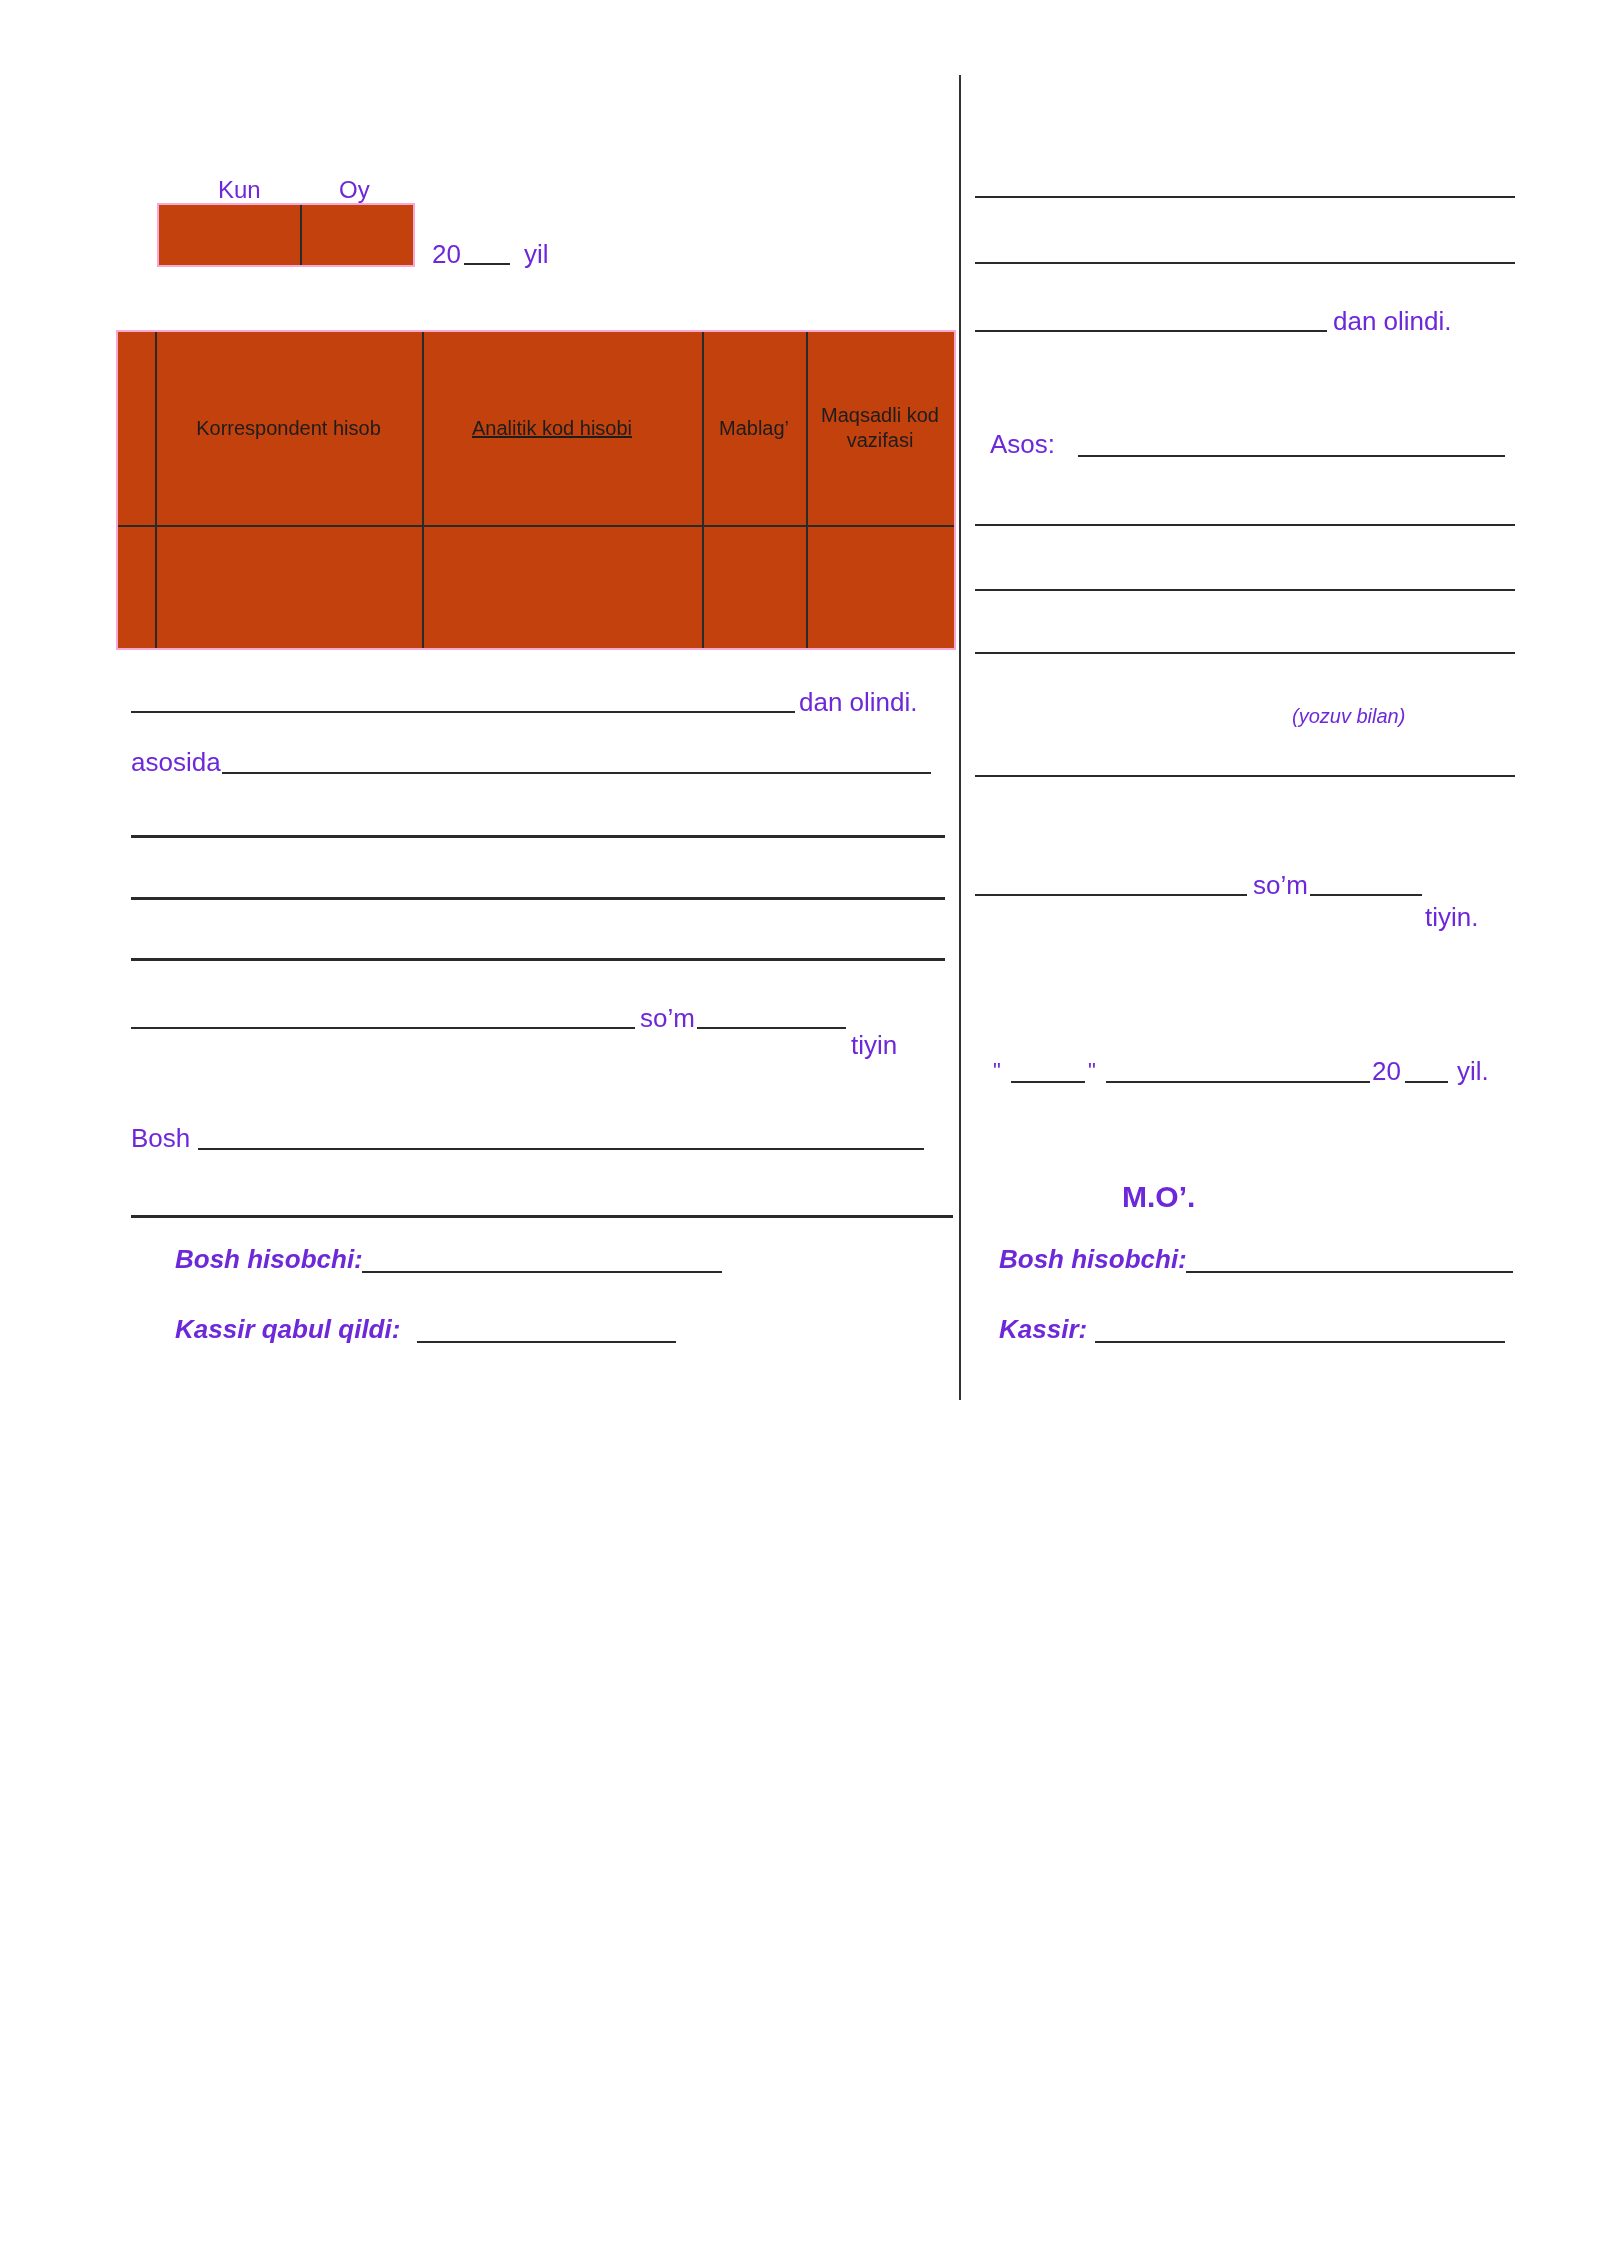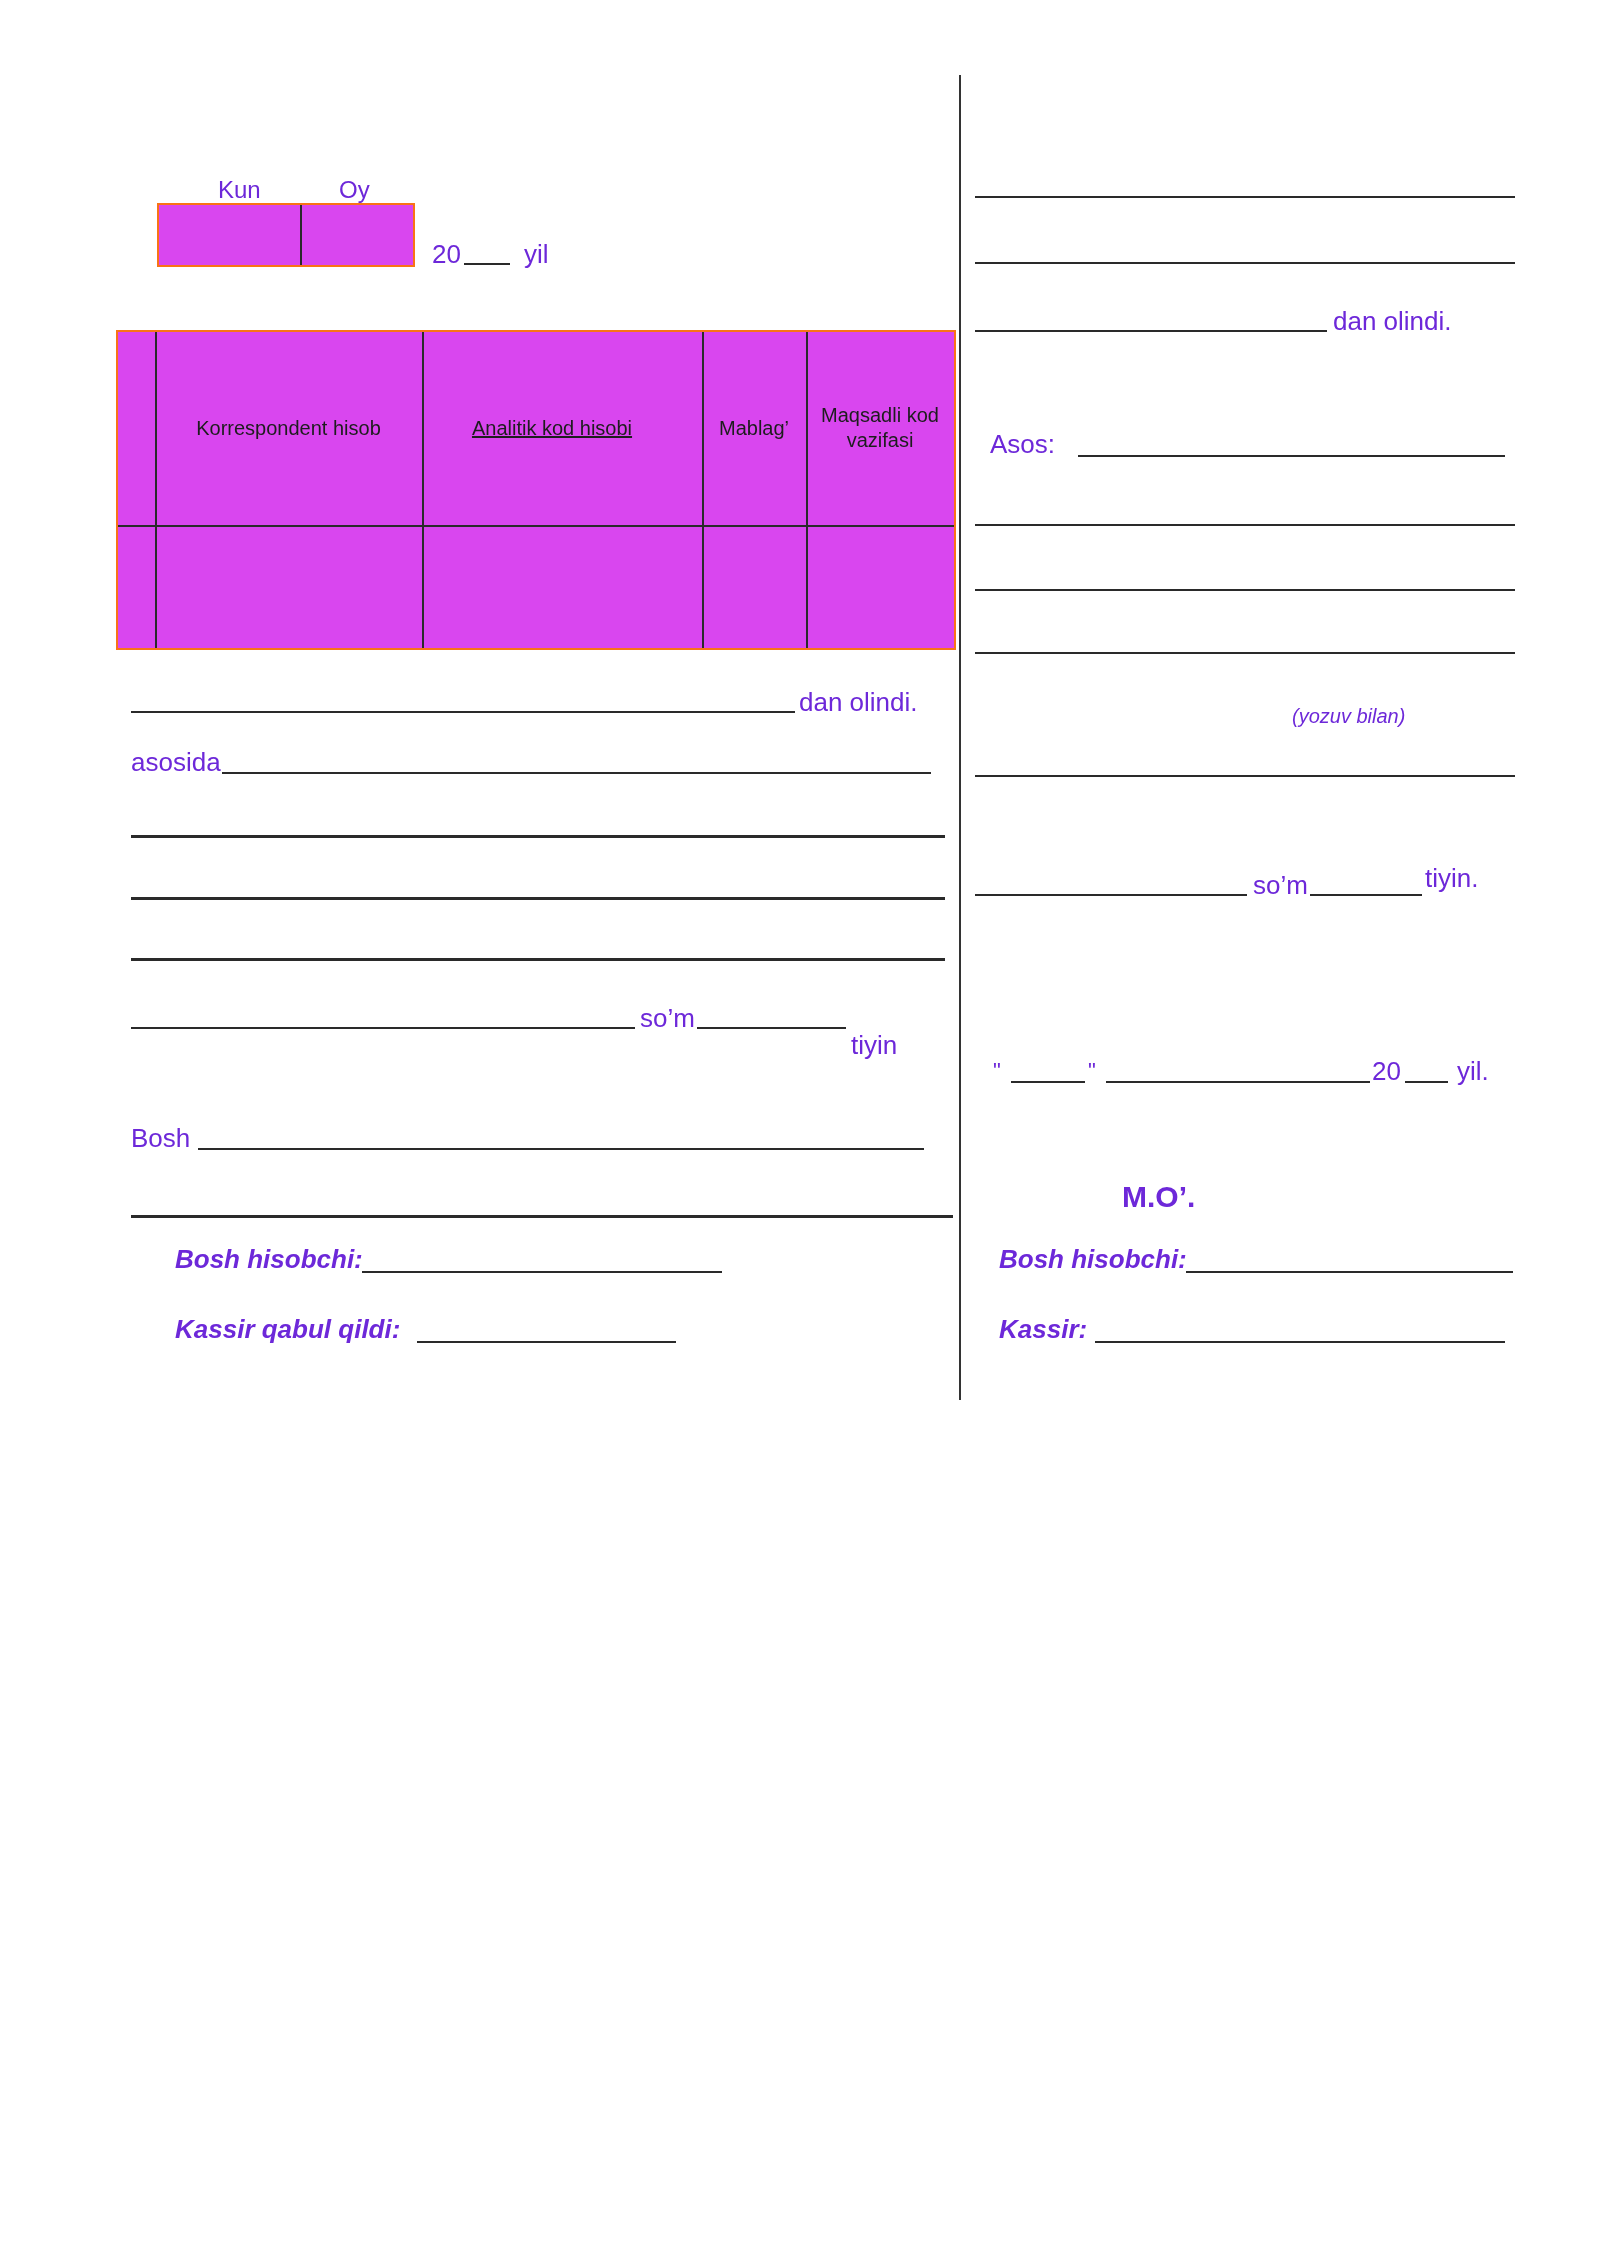--- a/index.html
+++ b/index.html
@@ -10,21 +10,21 @@
   .t{position:absolute;white-space:nowrap;font-size:26px;line-height:1;color:#6d28d9;}
   .t24{font-size:24px;}
   .t22{font-size:22px;}
   .hdr{position:absolute;font-size:20px;line-height:1.25;color:#1d1d1d;text-align:center;}
   .bi{font-weight:bold;font-style:italic;font-size:26px;}
   .b{font-weight:bold;font-size:30px;}
   .i{font-style:italic;font-size:20px;}
   .ln{position:absolute;height:2px;background:#2a2a2a;}
   .ln3{height:3px;}
   .vln{position:absolute;width:2px;background:#2a2a2a;}
-  .box{position:absolute;border:2px solid #f97316;background:#d946ef;}
+  .box{position:absolute;border:2px solid #f9a8d4;background:#c2410c;}
 </style>
 </head>
 <body>
 
 <div class="page">
 
   <span class="t t24" style="left:218px;top:178px;">Kun</span>
   <span class="t t24" style="left:339px;top:178px;">Oy</span>
 
   <div class="box" style="left:157px;top:203px;width:254px;height:60px;">
@@ -88,21 +88,21 @@
   <div class="ln" style="left:975px;top:589px;width:540px;"></div>
   <div class="ln" style="left:975px;top:652px;width:540px;"></div>
 
   <span class="t i" style="left:1292px;top:706px;">(yozuv bilan)</span>
 
   <div class="ln" style="left:975px;top:775px;width:540px;"></div>
 
   <div class="ln" style="left:975px;top:894px;width:272px;"></div>
   <span class="t" style="left:1253px;top:872px;">so’m</span>
   <div class="ln" style="left:1310px;top:894px;width:112px;"></div>
-  <span class="t" style="left:1425px;top:865px;text-align:center;">tiyin.</span>
+  <span class="t" style="left:1425px;top:904px;text-align:center;">tiyin.</span>
 
   <span class="t t22" style="left:993px;top:1060px;">"</span>
   <div class="ln" style="left:1011px;top:1081px;width:74px;"></div>
   <span class="t t22" style="left:1088px;top:1060px;">"</span>
   <div class="ln" style="left:1106px;top:1081px;width:264px;"></div>
   <span class="t" style="left:1372px;top:1058px;">20</span>
   <div class="ln" style="left:1405px;top:1081px;width:43px;"></div>
   <span class="t" style="left:1457px;top:1058px;">yil.</span>
 
   <span class="t b" style="left:1122px;top:1182px;">M.O’.</span>

